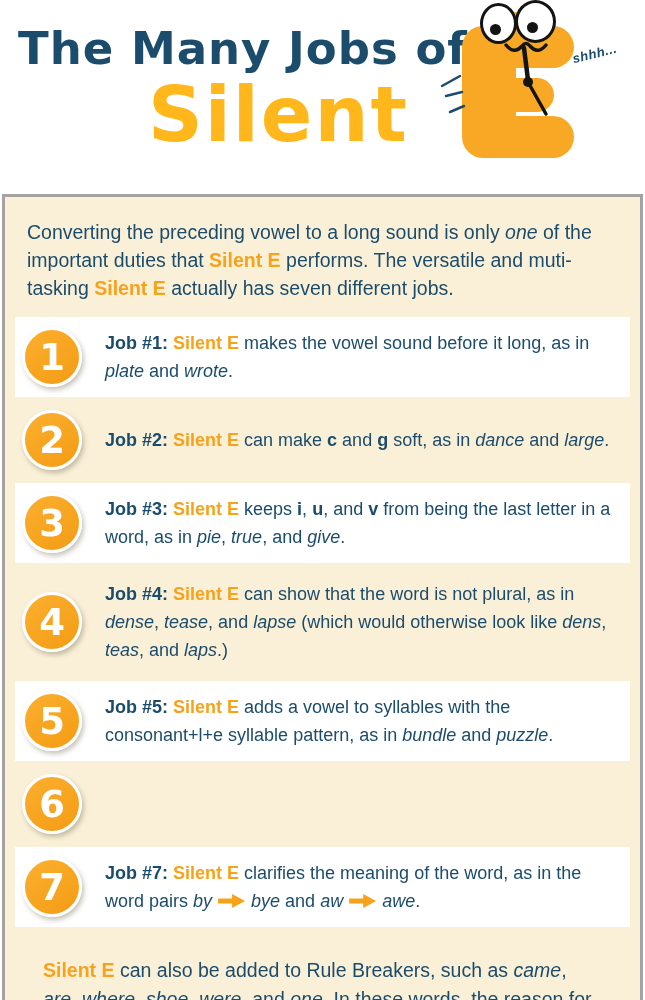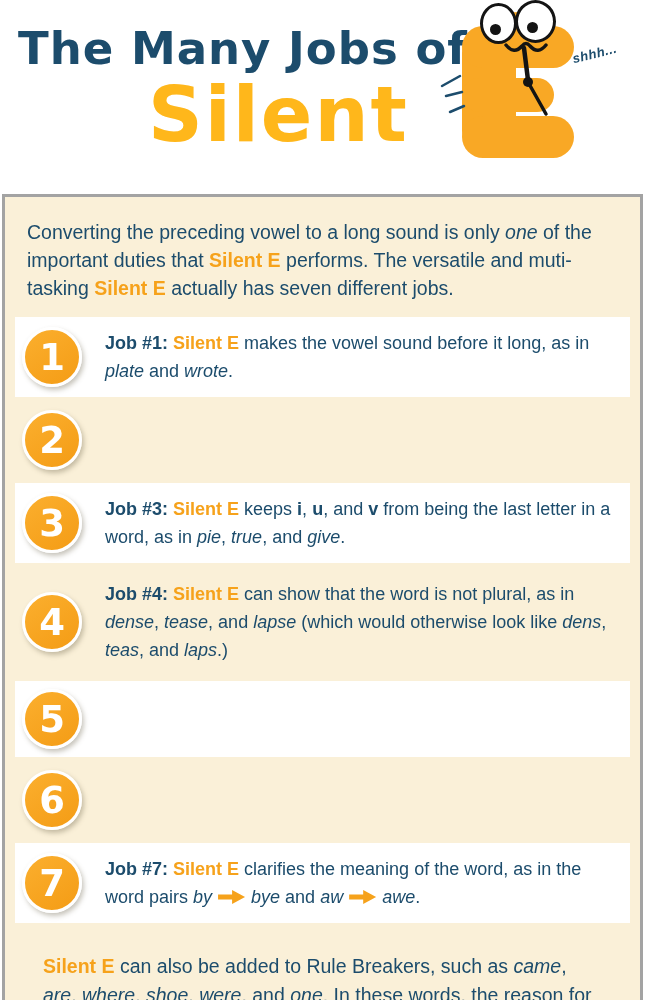--- a/index.html
+++ b/index.html
@@ -104,40 +104,42 @@
     <div class="num-circle">
       <span class="num">1</span>
     </div>
     <p class="job-text"><span class="seg-b">Job #1: </span><span class="seg-a">Silent E</span><span class="seg-p"> makes the vowel sound before it long, as in </span><span class="seg-i">plate</span><span class="seg-p"> and </span><span class="seg-i">wrote</span><span class="seg-p">.</span></p>
   </section>
 
   <section class="row">
     <div class="num-circle">
       <span class="num">2</span>
     </div>
+    <p class="job-text"><span class="seg-b">Job #2: </span><span class="seg-a">Silent E</span><span class="seg-p"> can make </span><span class="seg-b">c</span><span class="seg-p"> and </span><span class="seg-b">g</span><span class="seg-p"> soft, as in </span><span class="seg-i">dance</span><span class="seg-p"> and </span><span class="seg-i">large</span><span class="seg-p">.</span></p>
   </section>
 
   <section class="row band">
     <div class="num-circle">
       <span class="num">3</span>
     </div>
     <p class="job-text"><span class="seg-b">Job #3: </span><span class="seg-a">Silent E</span><span class="seg-p"> keeps </span><span class="seg-b">i</span><span class="seg-p">, </span><span class="seg-b">u</span><span class="seg-p">, and </span><span class="seg-b">v</span><span class="seg-p"> from being the last letter in a word, as in </span><span class="seg-i">pie</span><span class="seg-p">, </span><span class="seg-i">true</span><span class="seg-p">, and </span><span class="seg-i">give</span><span class="seg-p">.</span></p>
   </section>
 
   <section class="row">
     <div class="num-circle">
       <span class="num">4</span>
     </div>
     <p class="job-text"><span class="seg-b">Job #4: </span><span class="seg-a">Silent E</span><span class="seg-p"> can show that the word is not plural, as in </span><span class="seg-i">dense</span><span class="seg-p">, </span><span class="seg-i">tease</span><span class="seg-p">, and </span><span class="seg-i">lapse</span><span class="seg-p"> (which would otherwise look like </span><span class="seg-i">dens</span><span class="seg-p">, </span><span class="seg-i">teas</span><span class="seg-p">, and </span><span class="seg-i">laps</span><span class="seg-p">.)</span></p>
   </section>
 
   <section class="row band">
     <div class="num-circle">
       <span class="num">5</span>
     </div>
+    <p class="job-text"><span class="seg-b">Job #5: </span><span class="seg-a">Silent E</span><span class="seg-p"> adds a vowel to syllables with the consonant+l+e syllable pattern, as in </span><span class="seg-i">bundle</span><span class="seg-p"> and </span><span class="seg-i">puzzle</span><span class="seg-p">.</span></p>
   </section>
 
   <section class="row">
     <div class="num-circle">
       <span class="num">6</span>
     </div>
   </section>
 
   <section class="row band">
     <div class="num-circle">

